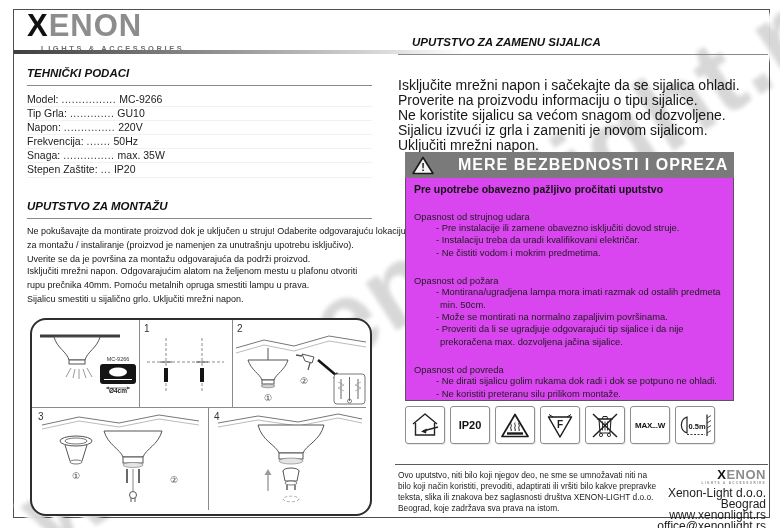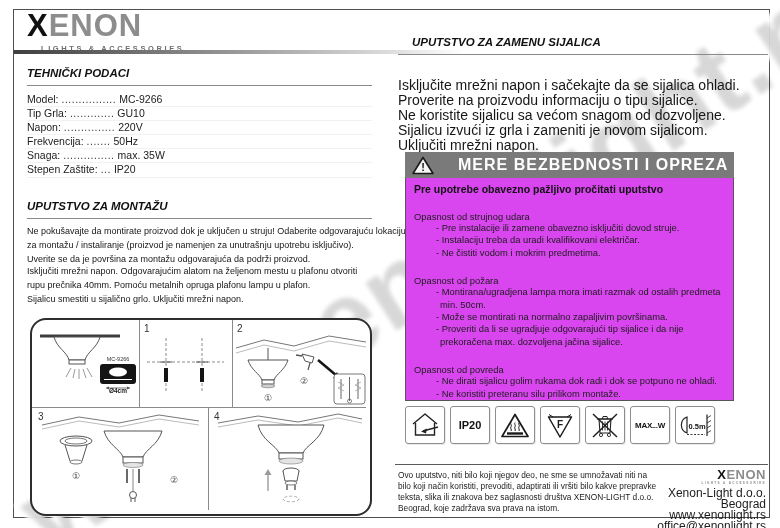--- a/index.html
+++ b/index.html
@@ -88,21 +88,21 @@
 
   <div class="sec-title" style="left:27px;top:200px;">UPUTSTVO ZA MONTAŽU</div>
   <div class="rule" style="left:27px;top:218px;width:345px;"></div>
   <div class="body-lines" style="left:27px;top:224px;">
     <div>Ne pokušavajte da montirate proizvod dok je uključen u struju! Odaberite odgovarajuću lokaciju</div>
     <div>za montažu / instaliranje (proizvod je namenjen za unutrašnju upotrebu isključivo).</div>
     <div>Uverite se da je površina za montažu odgovarajuća da podrži proizvod.</div>
   </div>
   <div class="body-lines" style="left:27px;top:264px;">
     <div>Isključiti mrežni napon. Odgovarajućim alatom na željenom mestu u plafonu otvoriti</div>
-    <div>rupu prečnika 40mm. Pomoću metalnih opruga plafonu lampu u plafon.</div>
+    <div>rupu prečnika 40mm. Pomoću metalnih opruga smestiti lampu u prava.</div>
     <div>Sijalicu smestiti u sijalično grlo. Uključiti mrežni napon.</div>
   </div>
 
   <div class="panel">
     <div class="pline" style="left:107px;top:0;width:1px;height:87px;"></div>
     <div class="pline" style="left:200px;top:0;width:1px;height:87px;"></div>
     <div class="pline" style="left:0;top:87px;width:334px;height:1px;"></div>
     <div class="pline" style="left:176px;top:88px;width:1px;height:102px;"></div>
     <div class="stepnum" style="left:112px;top:3px;">1</div>
     <div class="stepnum" style="left:205px;top:3px;">2</div>

